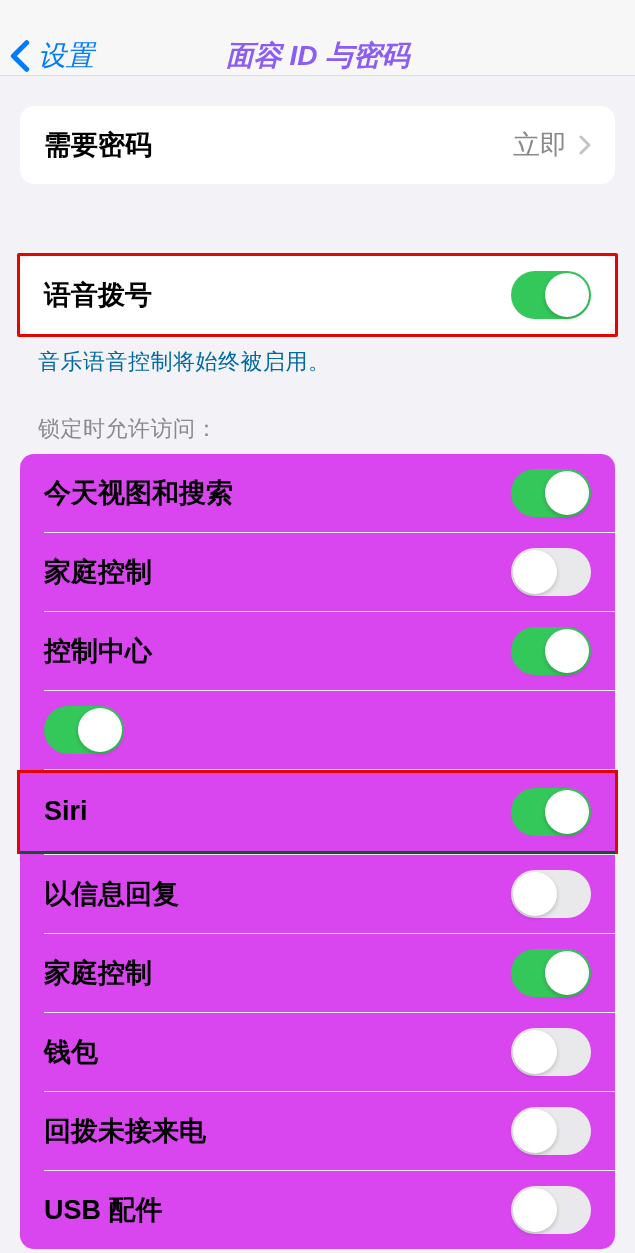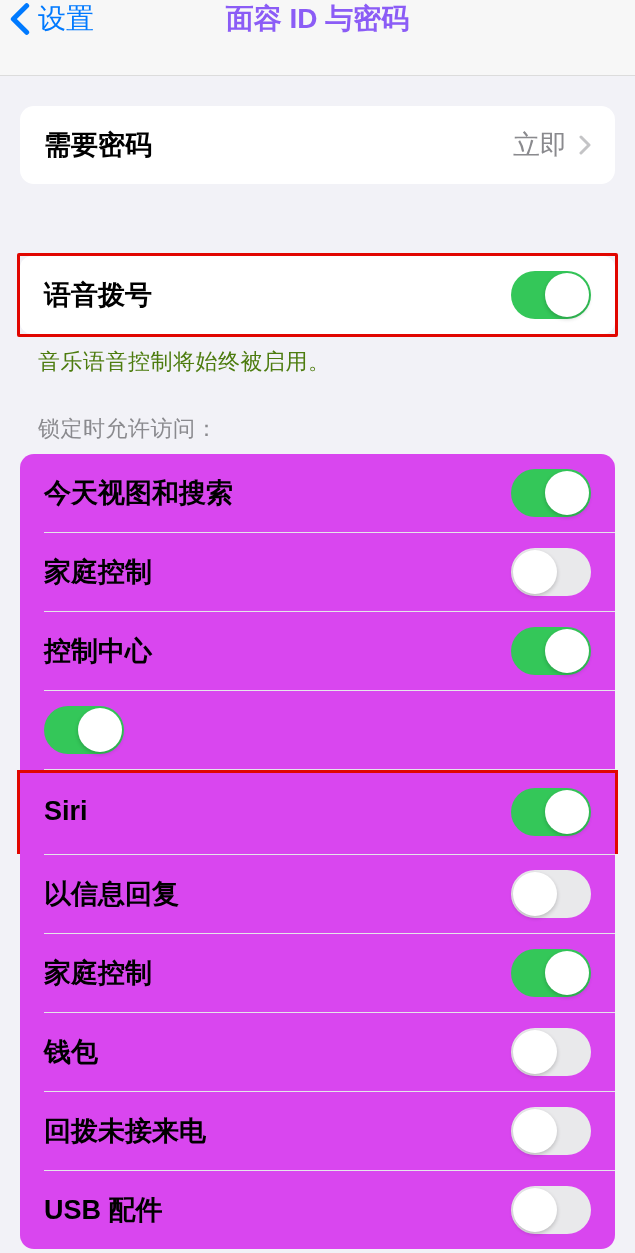--- a/index.html
+++ b/index.html
@@ -12,24 +12,25 @@
       font-family: -apple-system, "PingFang SC", "Helvetica Neue", Arial, sans-serif;
       background: #f2f2f7;
       width: 635px;
       height: 1253px;
       overflow: hidden;
     }
     .nav-bar {
       height: 76px;
       background: #f7f7f7;
       display: flex;
-      align-items: flex-start;
+      align-items: flex-end;
       padding: 0 10px;
       position: relative;
       border-bottom: 1px solid #dcdcdc;
+      font-style: italic;
     }
     .back-button {
       display: flex;
       align-items: center;
       color: #007aff;
       font-size: 28px;
       cursor: pointer;
     }
     .back-chevron {
       width: 20px;
@@ -91,21 +92,21 @@
       height: 20px;
       color: #c4c4c6;
     }
     .divider {
       height: 1px;
       background: #e5e5ea;
       margin-left: 24px;
     }
     .footer-text {
       font-size: 22px;
-      color: #4d7c0f;
+      color: #0369a1;
       padding: 10px 40px 0 38px;
       line-height: 1.4;
       letter-spacing: 0.5px;
     }
     .header-text {
       font-size: 22px;
       color: #8a8a8e;
       padding: 0 38px 10px 38px;
       letter-spacing: 0.5px;
     }
@@ -138,21 +139,21 @@
     .toggle.off .toggle-knob {
       left: 2px;
     }
     .section-wrap {
       background: #d946ef;
       border-radius: 14px;
       margin: 0 20px;
     }
     .inner-highlight {
       border-top: 3px solid #e10600;
-      border-bottom: 3px solid #d946ef;
+      border-bottom: 3px solid #14532d;
       position: relative;
     }
     .inner-highlight::before, .inner-highlight::after {
       content: "";
       position: absolute;
       top: -3px;
       bottom: -3px;
       width: 3px;
       background: #e10600;
     }

